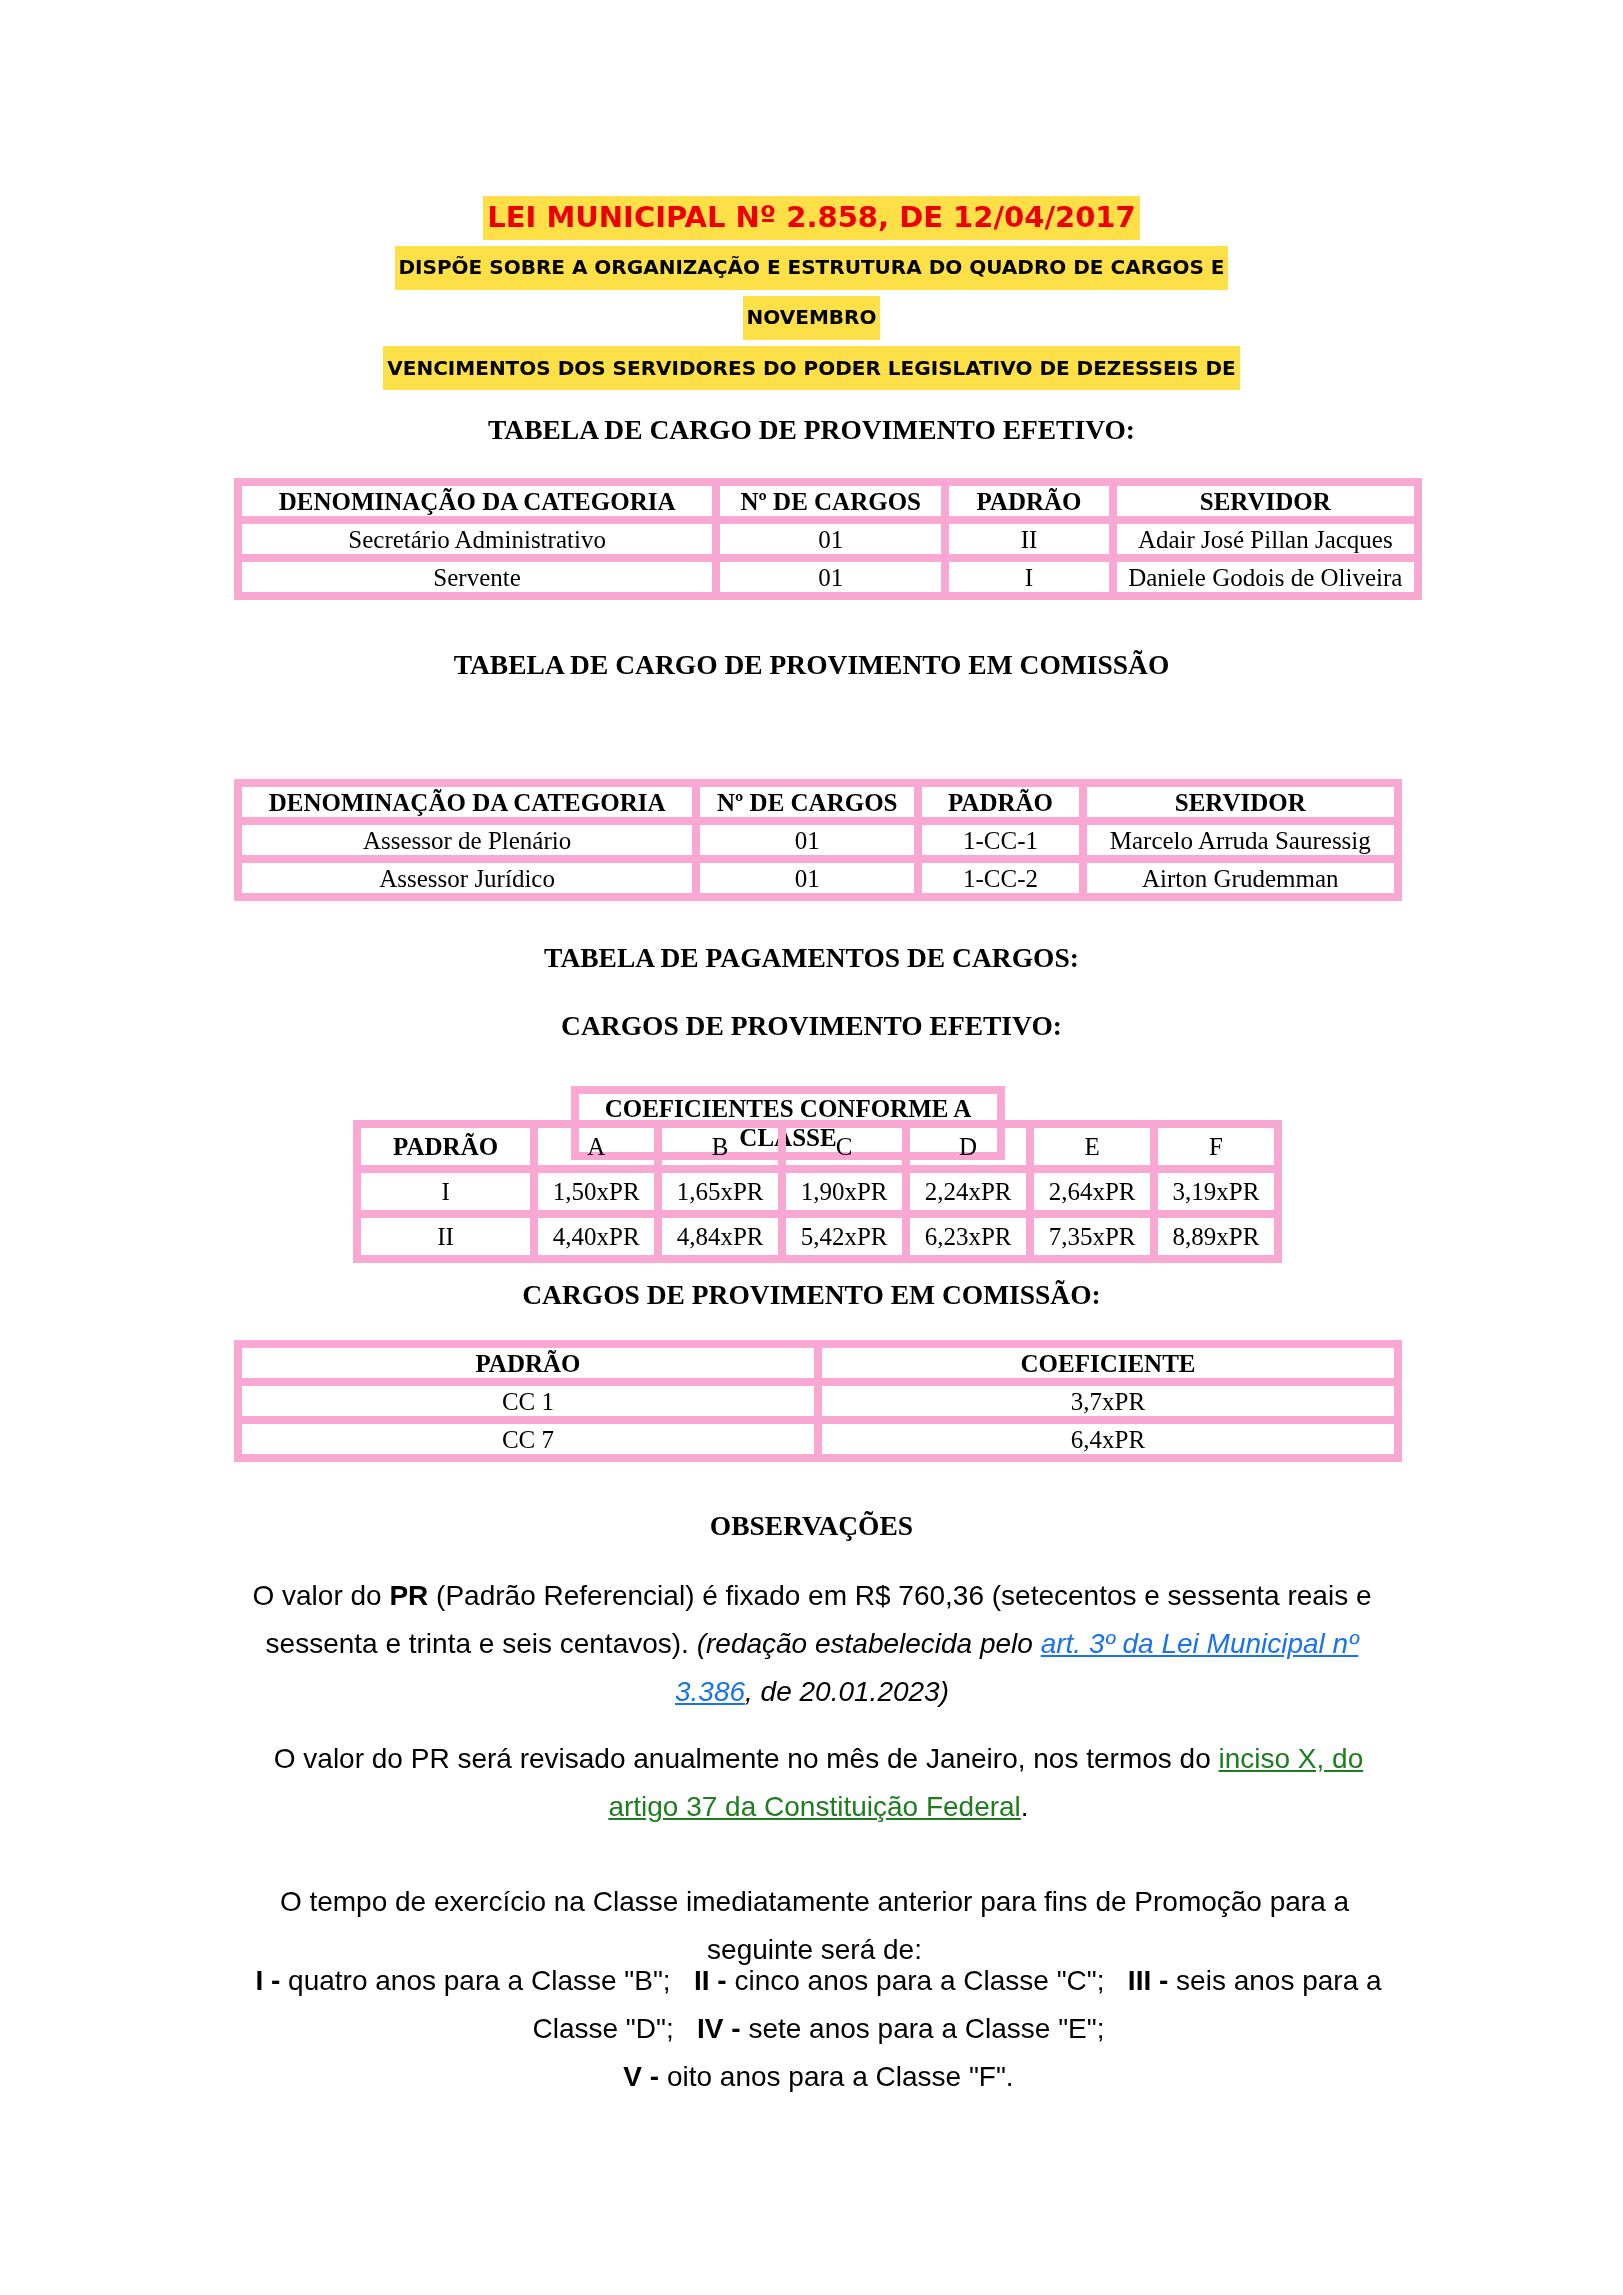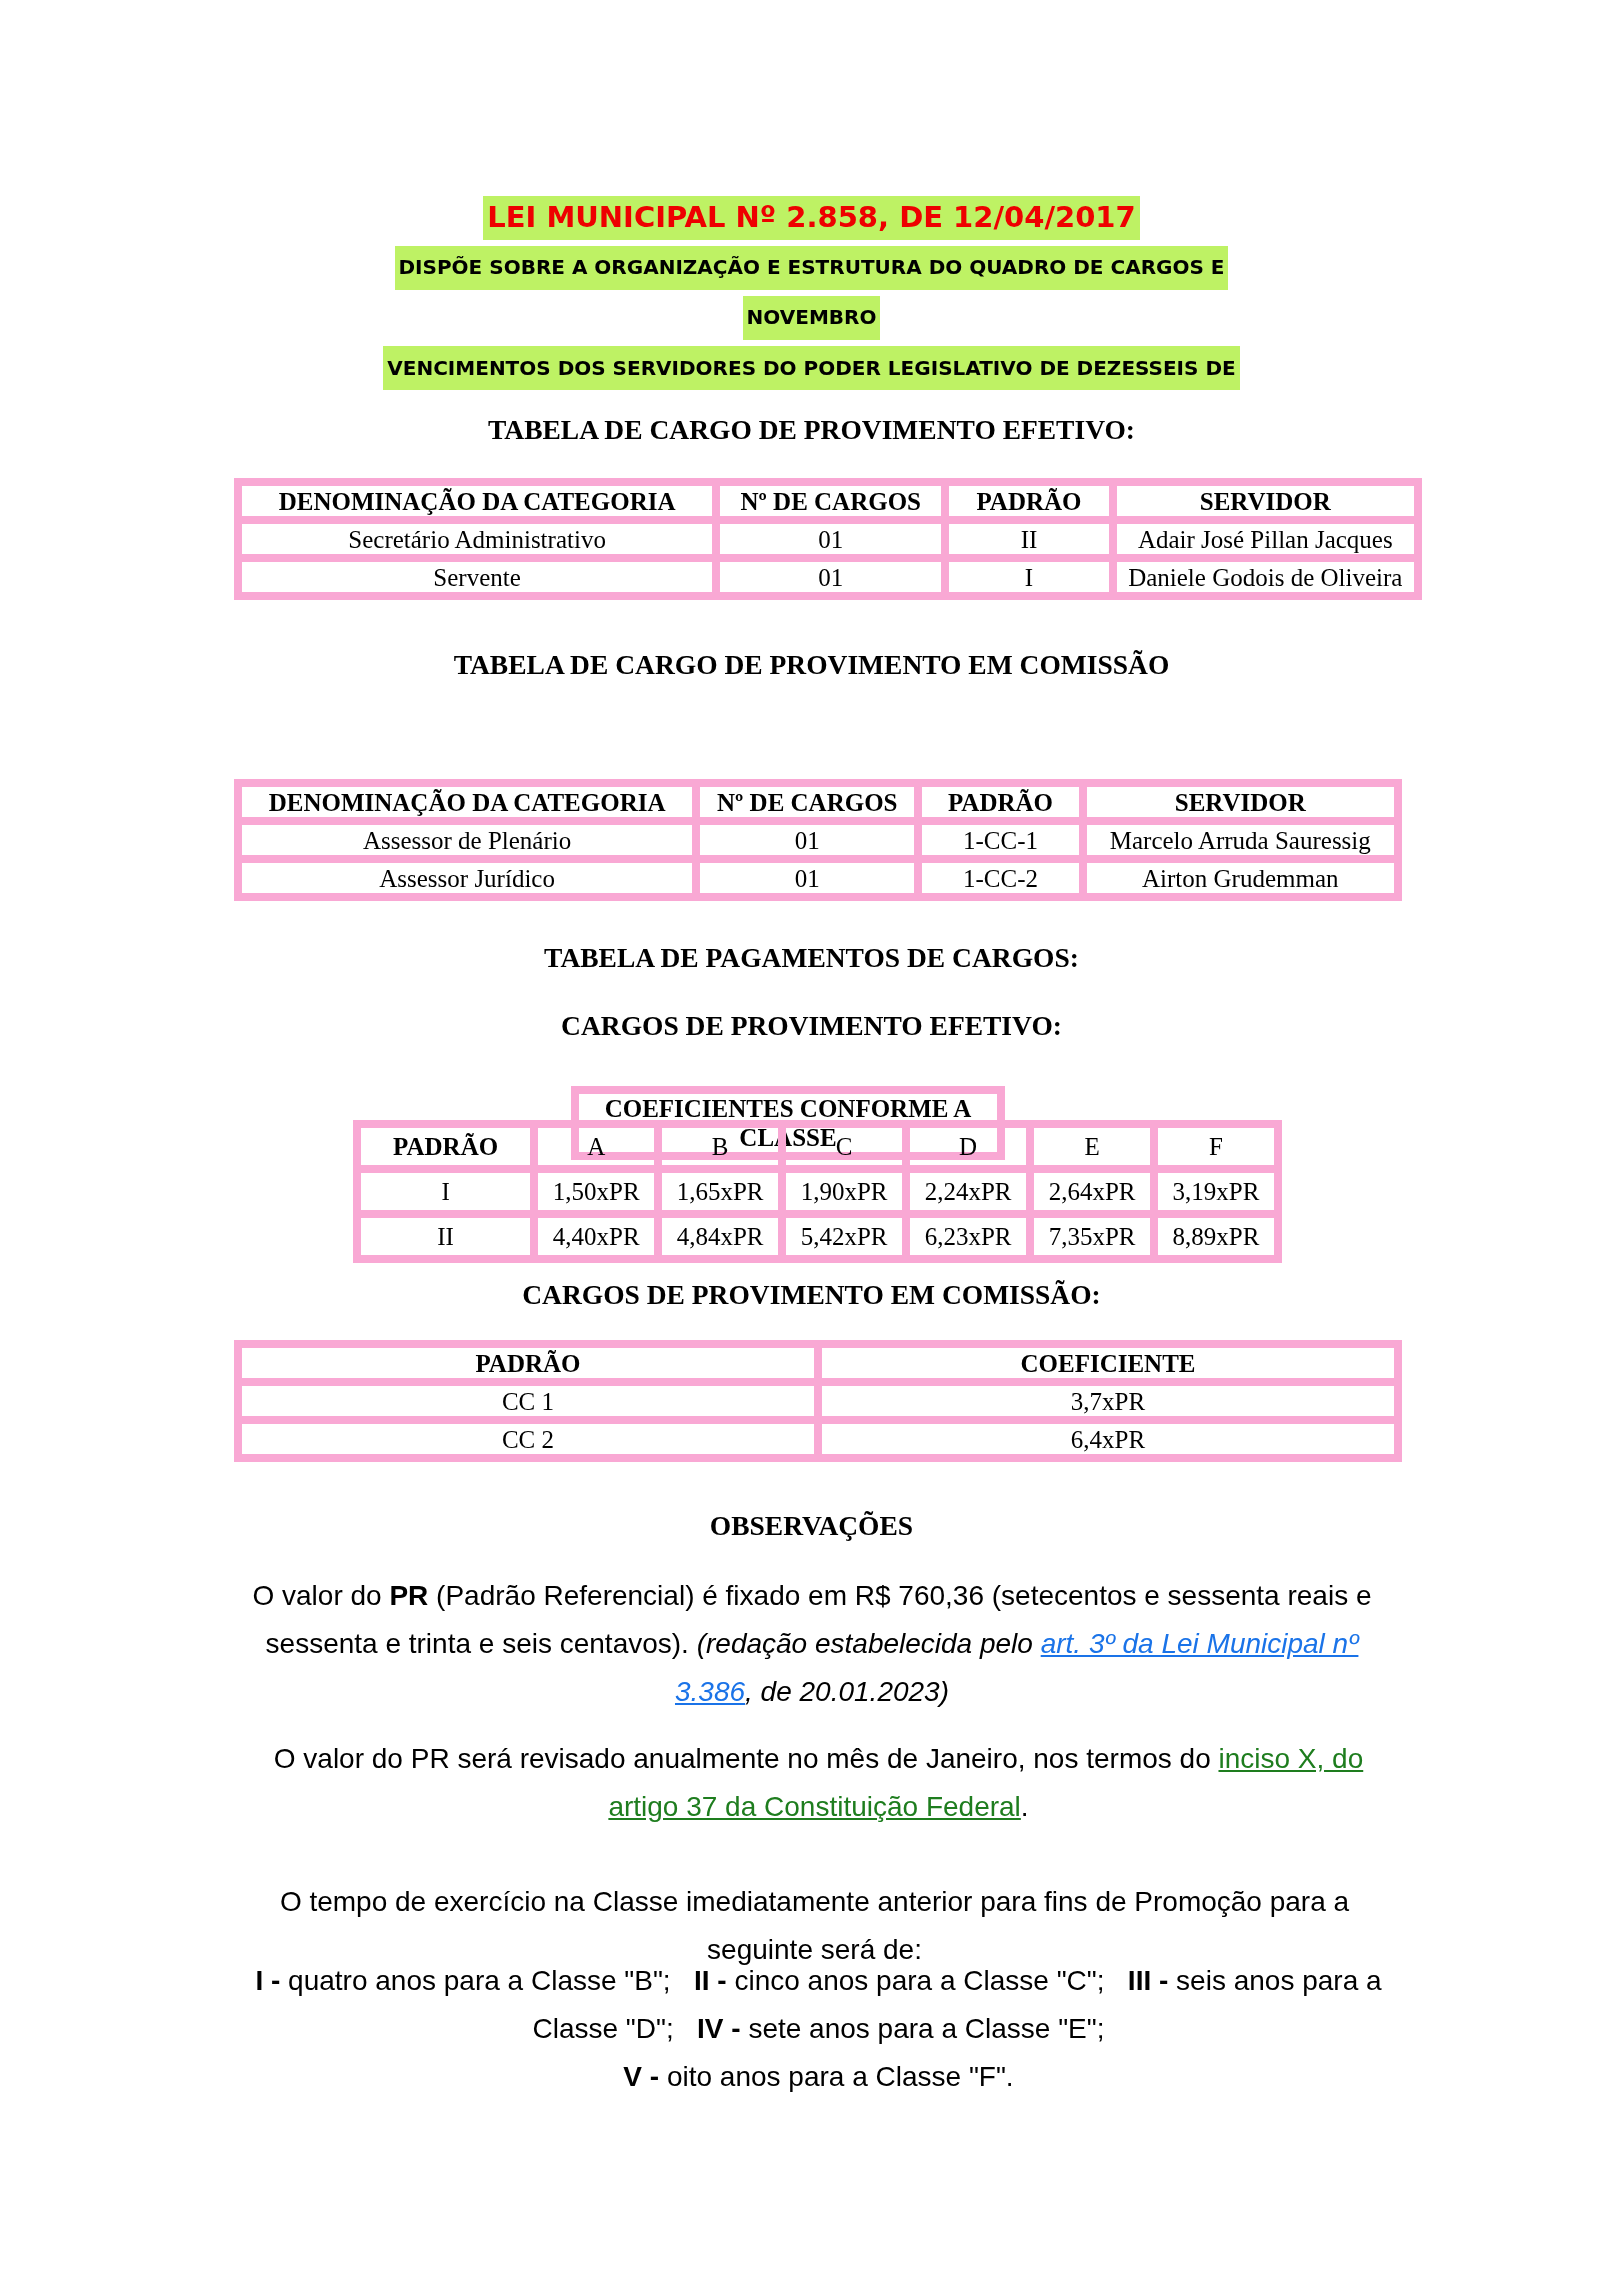--- a/index.html
+++ b/index.html
@@ -1,21 +1,21 @@
 <!DOCTYPE html>
 <html style="font-size:10.5px"><head>
 <meta charset="utf-8">
 <style>
   html, body { margin: 0; padding: 0; background: #ffffff; }
   body { width: 1623px; height: 2295px; position: relative; overflow: hidden; color: #000; }
   .sans { font-family: "DejaVu Sans", "Liberation Sans", sans-serif; }
   .abs { position: absolute; left: 0; width: 1623px; text-align: center; }
 
   .title-block { top: 196px; }
-  .title-line { display: inline-block; background: #bef264; font-weight: bold; padding: 1.3px 3.9px; }
+  .title-line { display: inline-block; background: #fde047; font-weight: bold; padding: 1.3px 3.9px; }
   .t-red { color: #ee0000; font-size: 29px; line-height: 41px; }
   .t-black { font-size: 20px; line-height: 41px; text-align: right; }
   .title-row { margin-bottom: 6.5px; }
 
   .heading { font-family: "Liberation Serif", "DejaVu Serif", serif; font-weight: bold; font-size: 27.5px; }
 
   table.doc { border-collapse: collapse; font-family: "Liberation Serif", "DejaVu Serif", serif; font-size: 25px; position: absolute; }
   table.doc td, table.doc th { border: 8px solid #f9a8d4; text-align: center; padding: 0 2.6px; height: 30px; line-height: 29px; }
   table.doc th { font-weight: bold; }
 
@@ -130,21 +130,21 @@
   <tbody>
       <tr>
     <th style="width:50%">PADRÃO</th>
     <th>COEFICIENTE</th>
   </tr>
   <tr>
     <td>CC 1</td>
     <td>3,7xPR</td>
   </tr>
   <tr>
-    <td>CC 2</td>
+    <td>CC 7</td>
     <td>6,4xPR</td>
   </tr>
 </tbody>
   </table>
 
 <div class="abs heading" style="top:1510px;">OBSERVAÇÕES</div>
 
 <div class="abs para" style="top:1572px; left:236px; width:1152px;">
   <span>O valor do </span><b>PR</b><span> (Padrão Referencial) é fixado em R$ 760,36 (setecentos e sessenta reais e sessenta e trinta e seis centavos). </span><span class="italic">(redação estabelecida pelo </span><a class="link-blue">art. 3º da Lei Municipal nº 3.386</a><span class="italic">, de 20.01.2023)</span>
 </div>

